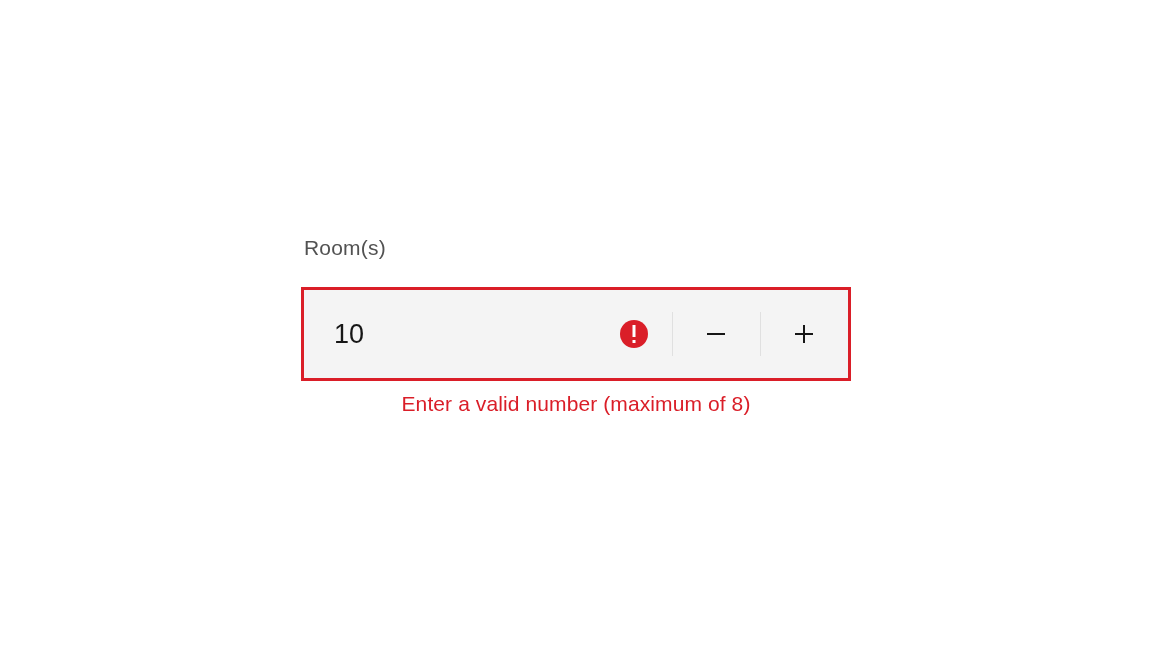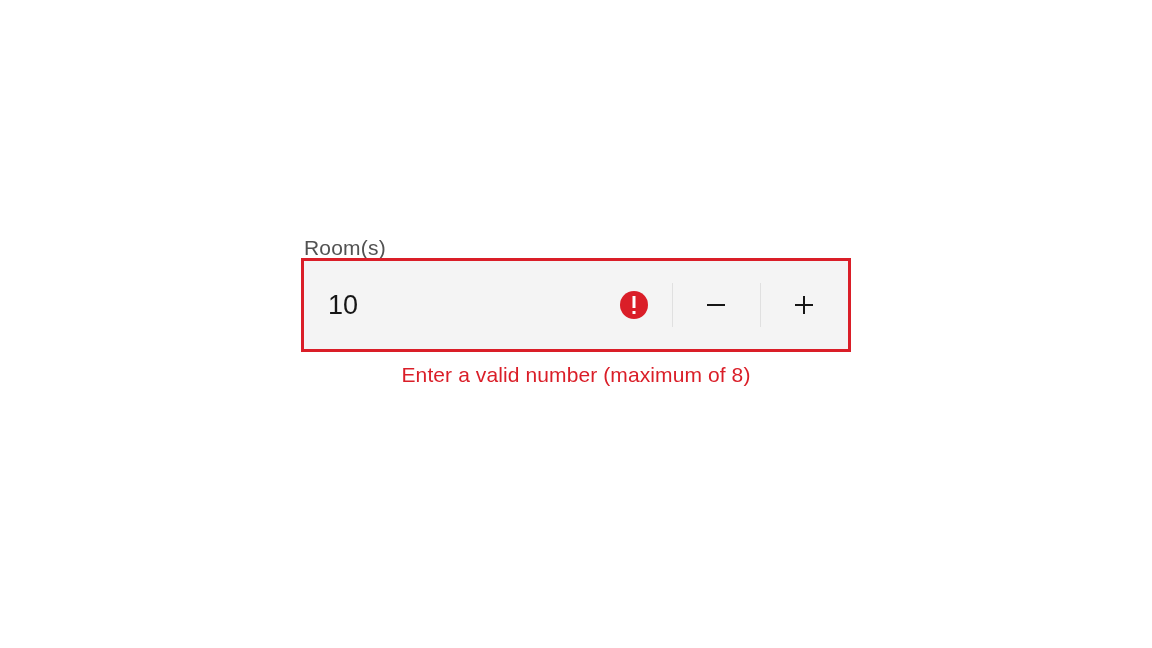--- a/index.html
+++ b/index.html
@@ -16,35 +16,35 @@
     }
     .container {
       position: absolute;
       left: 304px;
       top: 236px;
       width: 544px;
     }
     .label {
       font-size: 21px;
       color: #525252;
-      margin-bottom: 1px;
+      margin-bottom: 30px;
       letter-spacing: 0.2px;
     }
     .stepper {
       display: flex;
       align-items: stretch;
       background: #f4f4f4;
       outline: 3px solid #da1e28;
       height: 88px;
     }
     .input-wrap {
       flex: 1;
       display: flex;
       align-items: center;
-      padding-left: 24px;
+      padding-left: 30px;
       position: relative;
     }
     .input-value {
       font-size: 27px;
       color: #161616;
       border: none;
       background: transparent;
       outline: none;
       width: 100%;
       font-family: inherit;

